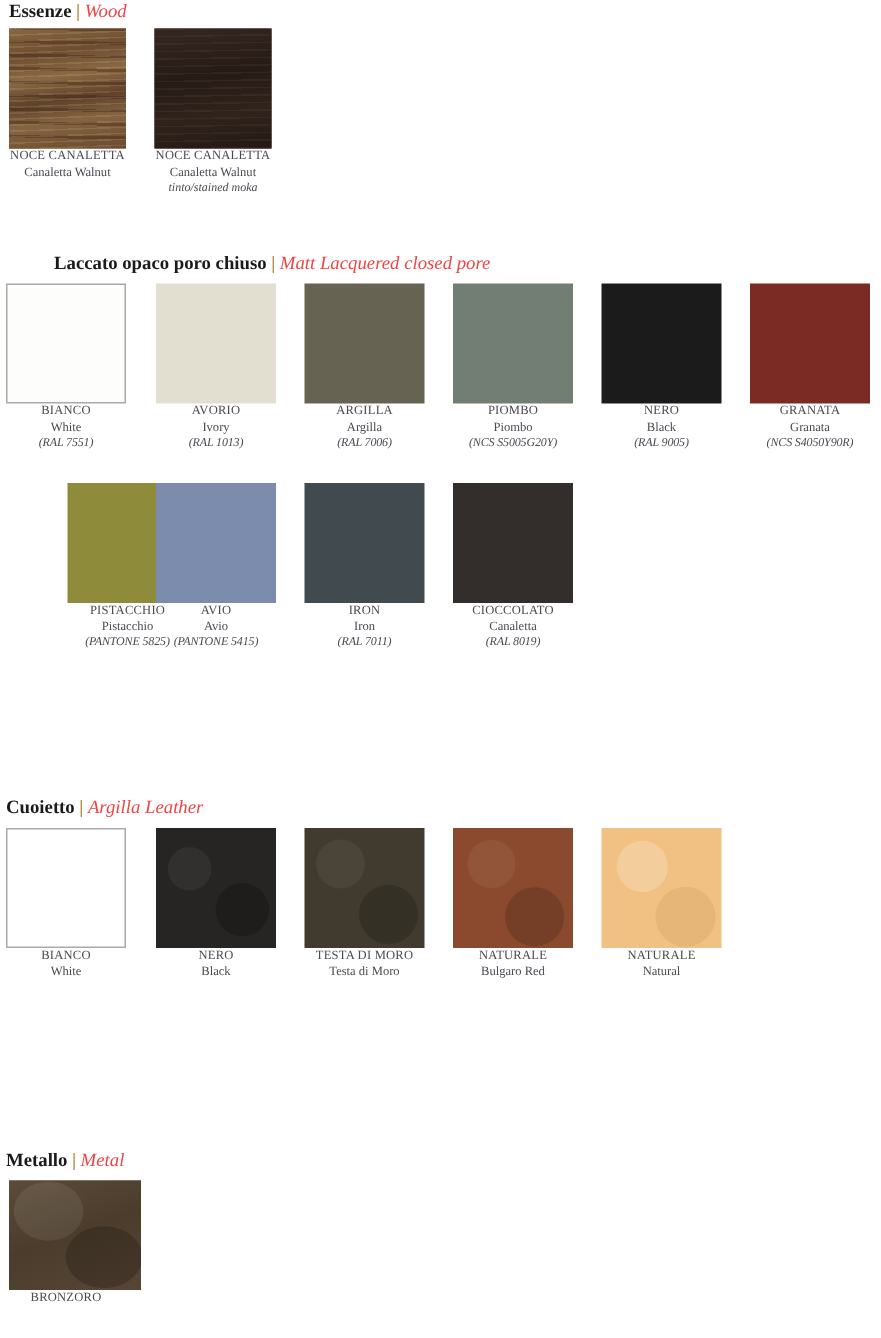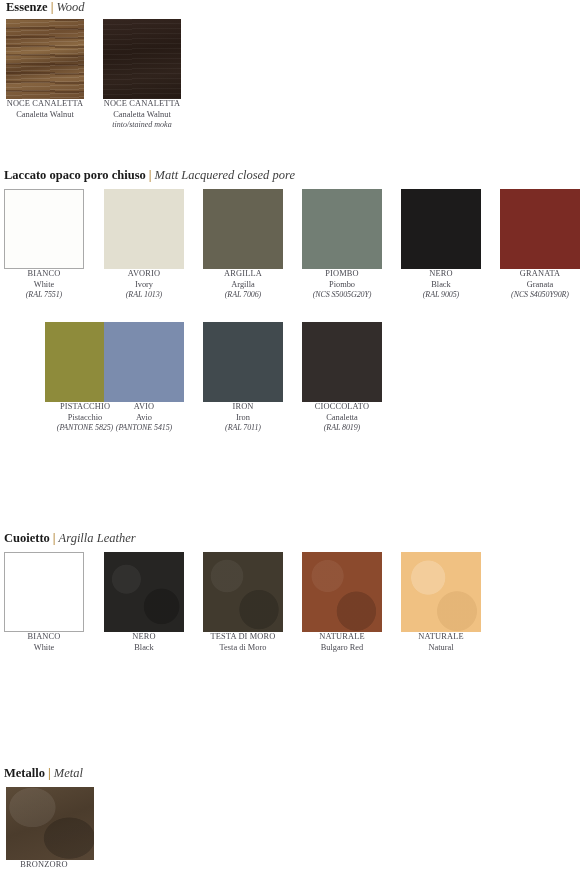--- a/index.html
+++ b/index.html
@@ -13,21 +13,21 @@
 
   
   .section{position:absolute;left:0;width:587px;}
   .sec-head{
     font-family:"Liberation Serif","DejaVu Serif",serif;
     font-size:12.5px;line-height:14px;color:#1a1a1a;
     white-space:nowrap;padding-left:6px;
   }
   .sec-it{font-weight:bold;}
   .sec-pipe{color:#b58a3c;font-weight:bold;padding:0 3px;}
-  .sec-en{font-style:italic;font-weight:normal;color:#404040;}
+  .sec-en{font-style:italic;font-weight:normal;color:#ef4444;}
 
   
   .row{position:relative;width:587px;}
   .cell{position:absolute;top:0;width:80px;}
   .cell.wood{width:78px;}
   .sw{
     width:80px;height:80px;display:block;
     background-repeat:no-repeat;background-size:100% 100%;
   }
   .cell.wood .sw{width:78px;height:80px;}
@@ -74,21 +74,21 @@
           <span class="l1">NOCE CANALETTA</span>
           <span class="l2">Canaletta Walnut</span>
           <span class="l3">tinto/stained moka</span>
         </span>
       </div>
 
     </div>
   </div>
 
   <div class="section" style="top:168px;">
-    <div class="sec-head" style="padding-left:4px;">
+    <div class="sec-head" style="padding-left:4px;margin-left:32px;">
       <span class="sec-it">Laccato opaco poro chiuso</span><span class="sec-pipe">|</span><span class="sec-en">Matt Lacquered closed pore</span>
     </div>
 
     <div class="row" style="height:133px;margin-top:7px;">
 
       <div class="cell" style="left:4px;">
         <span class="sw bordered" style="background-color:#fdfdfb;"></span>
         <span class="cap">
           <span class="l1">BIANCO</span>
           <span class="l2">White</span>

